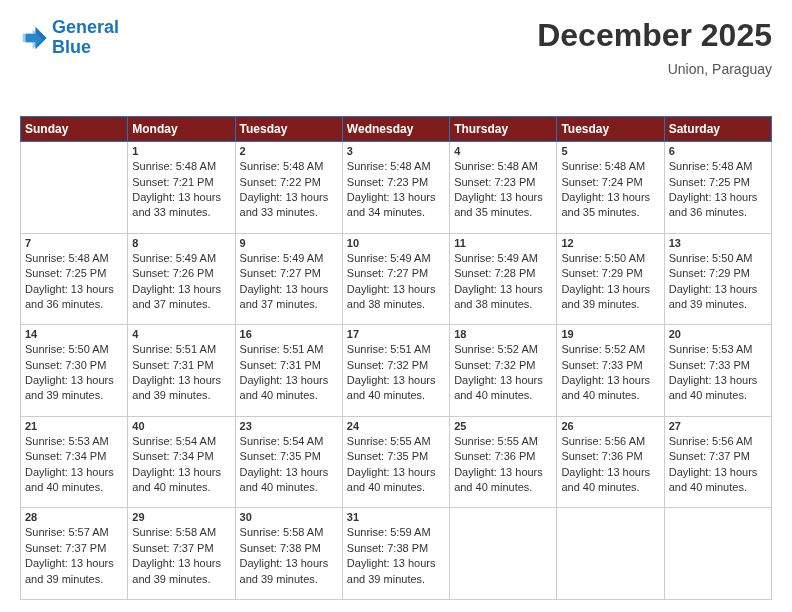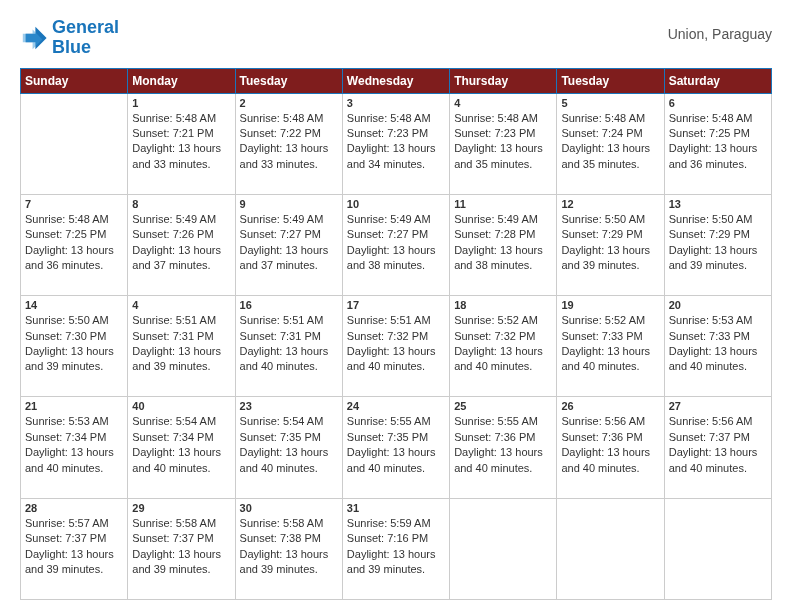--- a/index.html
+++ b/index.html
@@ -9,20 +9,21 @@
       font-family: Arial, sans-serif;
       background: #fff;
       overflow: hidden;
     }
     .page {
       width: 792px;
       height: 612px;
       padding: 18px 20px 12px 20px;
       display: flex;
       flex-direction: column;
+      gap: 29px;
     }
     .header {
       display: flex;
       justify-content: space-between;
       align-items: flex-start;
       margin-bottom: 10px;
     }
     .logo {
       display: flex;
       align-items: center;
@@ -109,20 +110,21 @@
       <svg class="logo-icon" viewBox="0 0 40 40">
         <polygon points="22,4 38,20 22,36 22,26 8,26 8,14 22,14" fill="#1a75bb"></polygon>
         <polygon points="18,8 32,22 18,36 18,26 4,26 4,14 18,14" fill="#3a9ad9" opacity="0.5"></polygon>
       </svg>
       <div class="logo-text">
         <div><span>General</span></div>
         <div><span style="color:#1a75bb">Blue</span></div>
       </div>
     </div>
     <div class="title-block">
+      <div class="main-title">December 2025</div>
       <div class="subtitle">Union, Paraguay</div>
     </div>
   </div>
 
   <table class="calendar">
     <thead>
       <tr>
         <th>Sunday</th>
         <th>Monday</th>
         <th>Tuesday</th>
@@ -349,21 +351,21 @@
           <td>
             <span class="day-number">30</span>
             <div class="cell-info" style="white-space: pre-line;">Sunrise: 5:58 AM
 Sunset: 7:38 PM
 Daylight: 13 hours
 and 39 minutes.</div>
           </td>
           <td>
             <span class="day-number">31</span>
             <div class="cell-info" style="white-space: pre-line;">Sunrise: 5:59 AM
-Sunset: 7:16 PM
+Sunset: 7:38 PM
 Daylight: 13 hours
 and 39 minutes.</div>
           </td>
           <td class="empty-cell"></td>
           <td class="empty-cell"></td>
           <td class="empty-cell"></td>
         </tr>
       </tbody>
   </table>
 </div>

